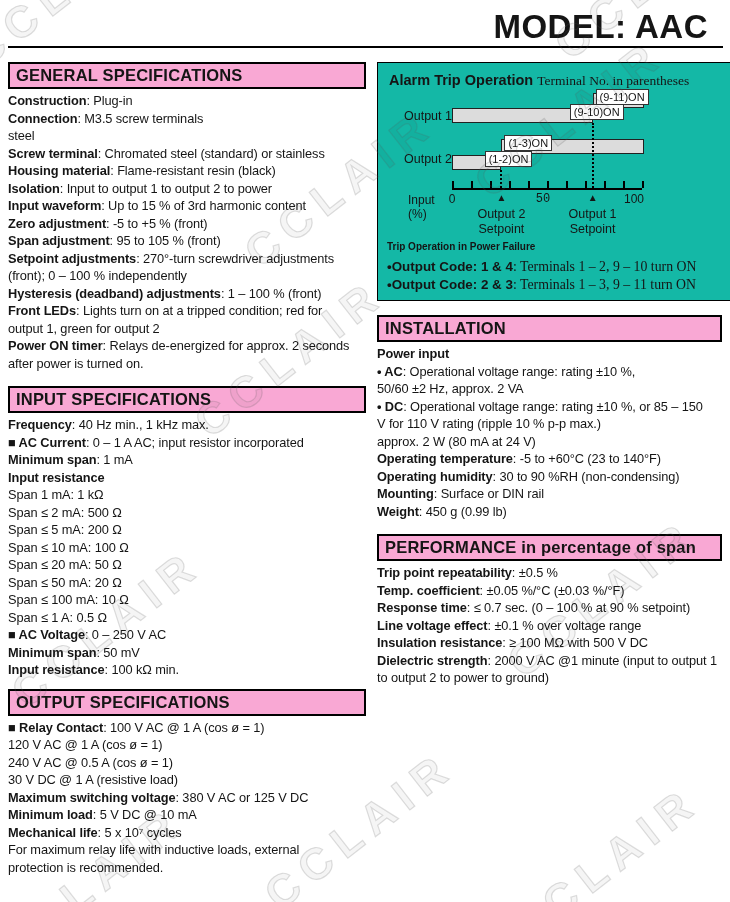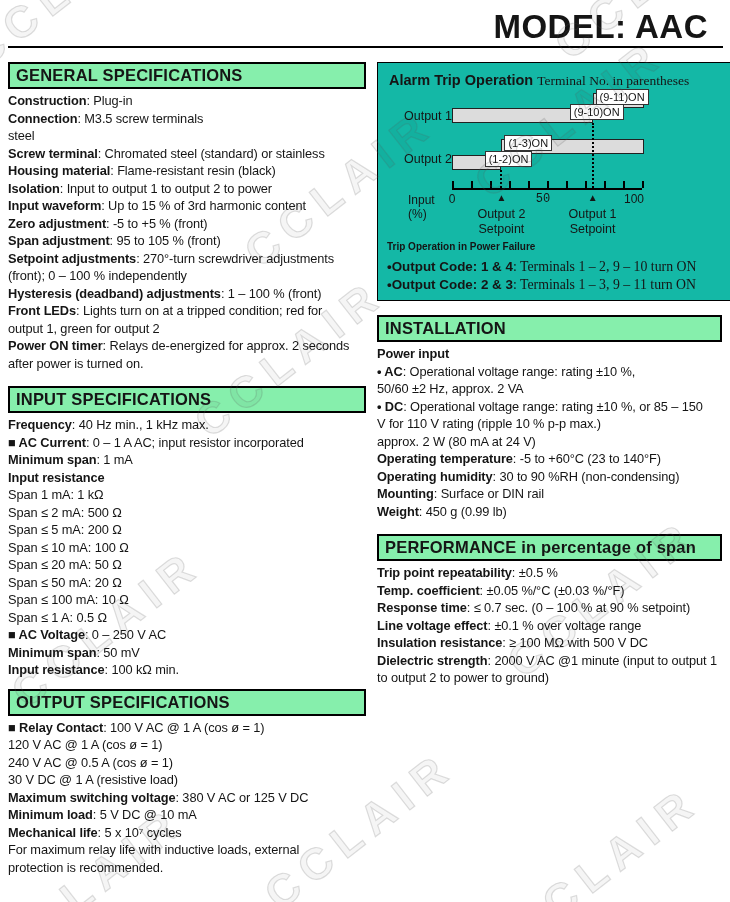--- a/index.html
+++ b/index.html
@@ -19,21 +19,21 @@
   .wm4{left:235px;top:238px}.wm5{left:185px;top:408px}.wm6{left:2px;top:678px}
   .wm7{left:498px;top:648px}.wm8{left:255px;top:880px}.wm9{left:500px;top:915px}
   .wm10{left:-15px;top:935px}
   
   .page-title{position:absolute;top:8px;right:22px;font-size:33px;font-weight:bold;letter-spacing:.5px;}
   .top-rule{position:absolute;top:46px;left:8px;width:715px;height:2px;background:#000;}
   
   .col-left{position:absolute;left:8px;top:62px;width:358px;}
   .col-right{position:absolute;left:377px;top:62px;width:345px;}
   .sec-header{
-    background:#86efac;border:2px solid #000;font-weight:bold;font-size:16.5px;
+    background:#f9a8d4;border:2px solid #000;font-weight:bold;font-size:16.5px;
     padding:1px 6px 2px;letter-spacing:.2px;line-height:20px;
   }
   .sec-body{padding-top:3px;}
   .spec-line{font-size:12.8px;line-height:17.5px;letter-spacing:-.1px;white-space:nowrap;}
   .spec-line b{font-weight:bold;}
   .gap-a{display:block;margin-top:14px;}
   .gap-b{display:block;margin-top:10px;}
   
   .alarm-box{position:relative;width:377px;height:239px;border:1.5px solid #000;box-sizing:border-box;background:#14b8a6;}
   .alarm-title{position:absolute;left:11px;top:9px;font-size:14.5px;font-weight:bold;white-space:nowrap;}

